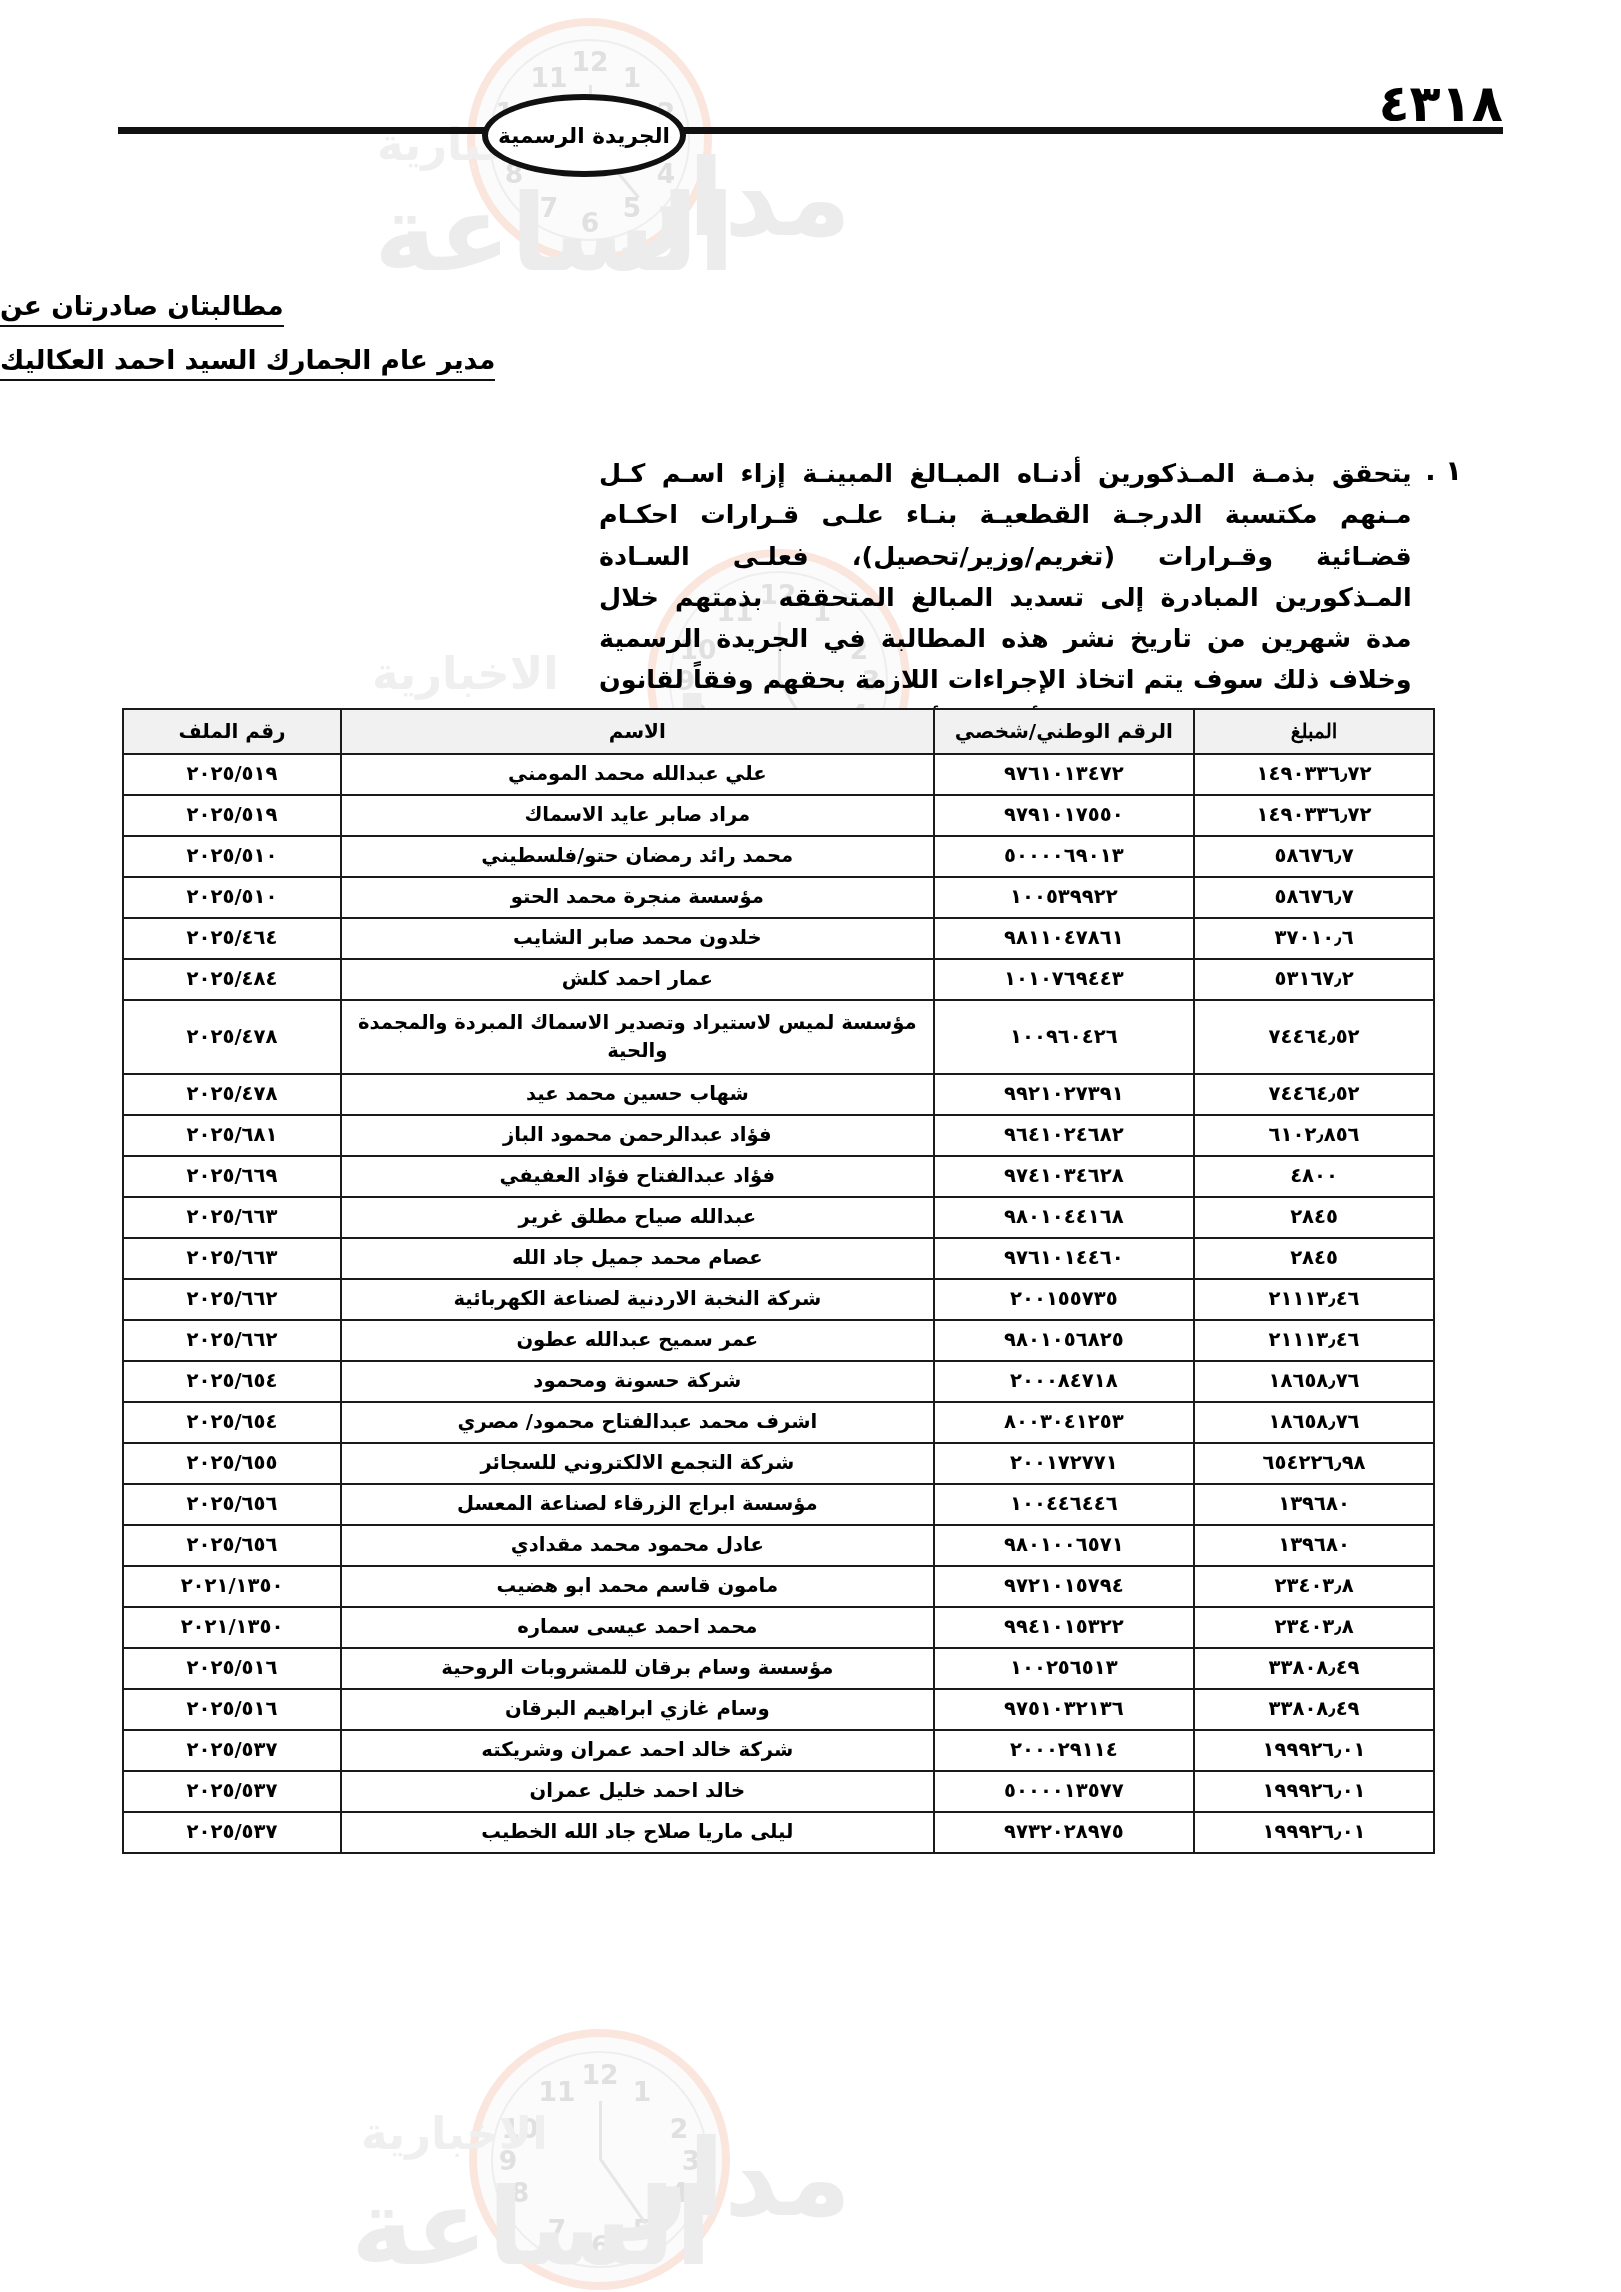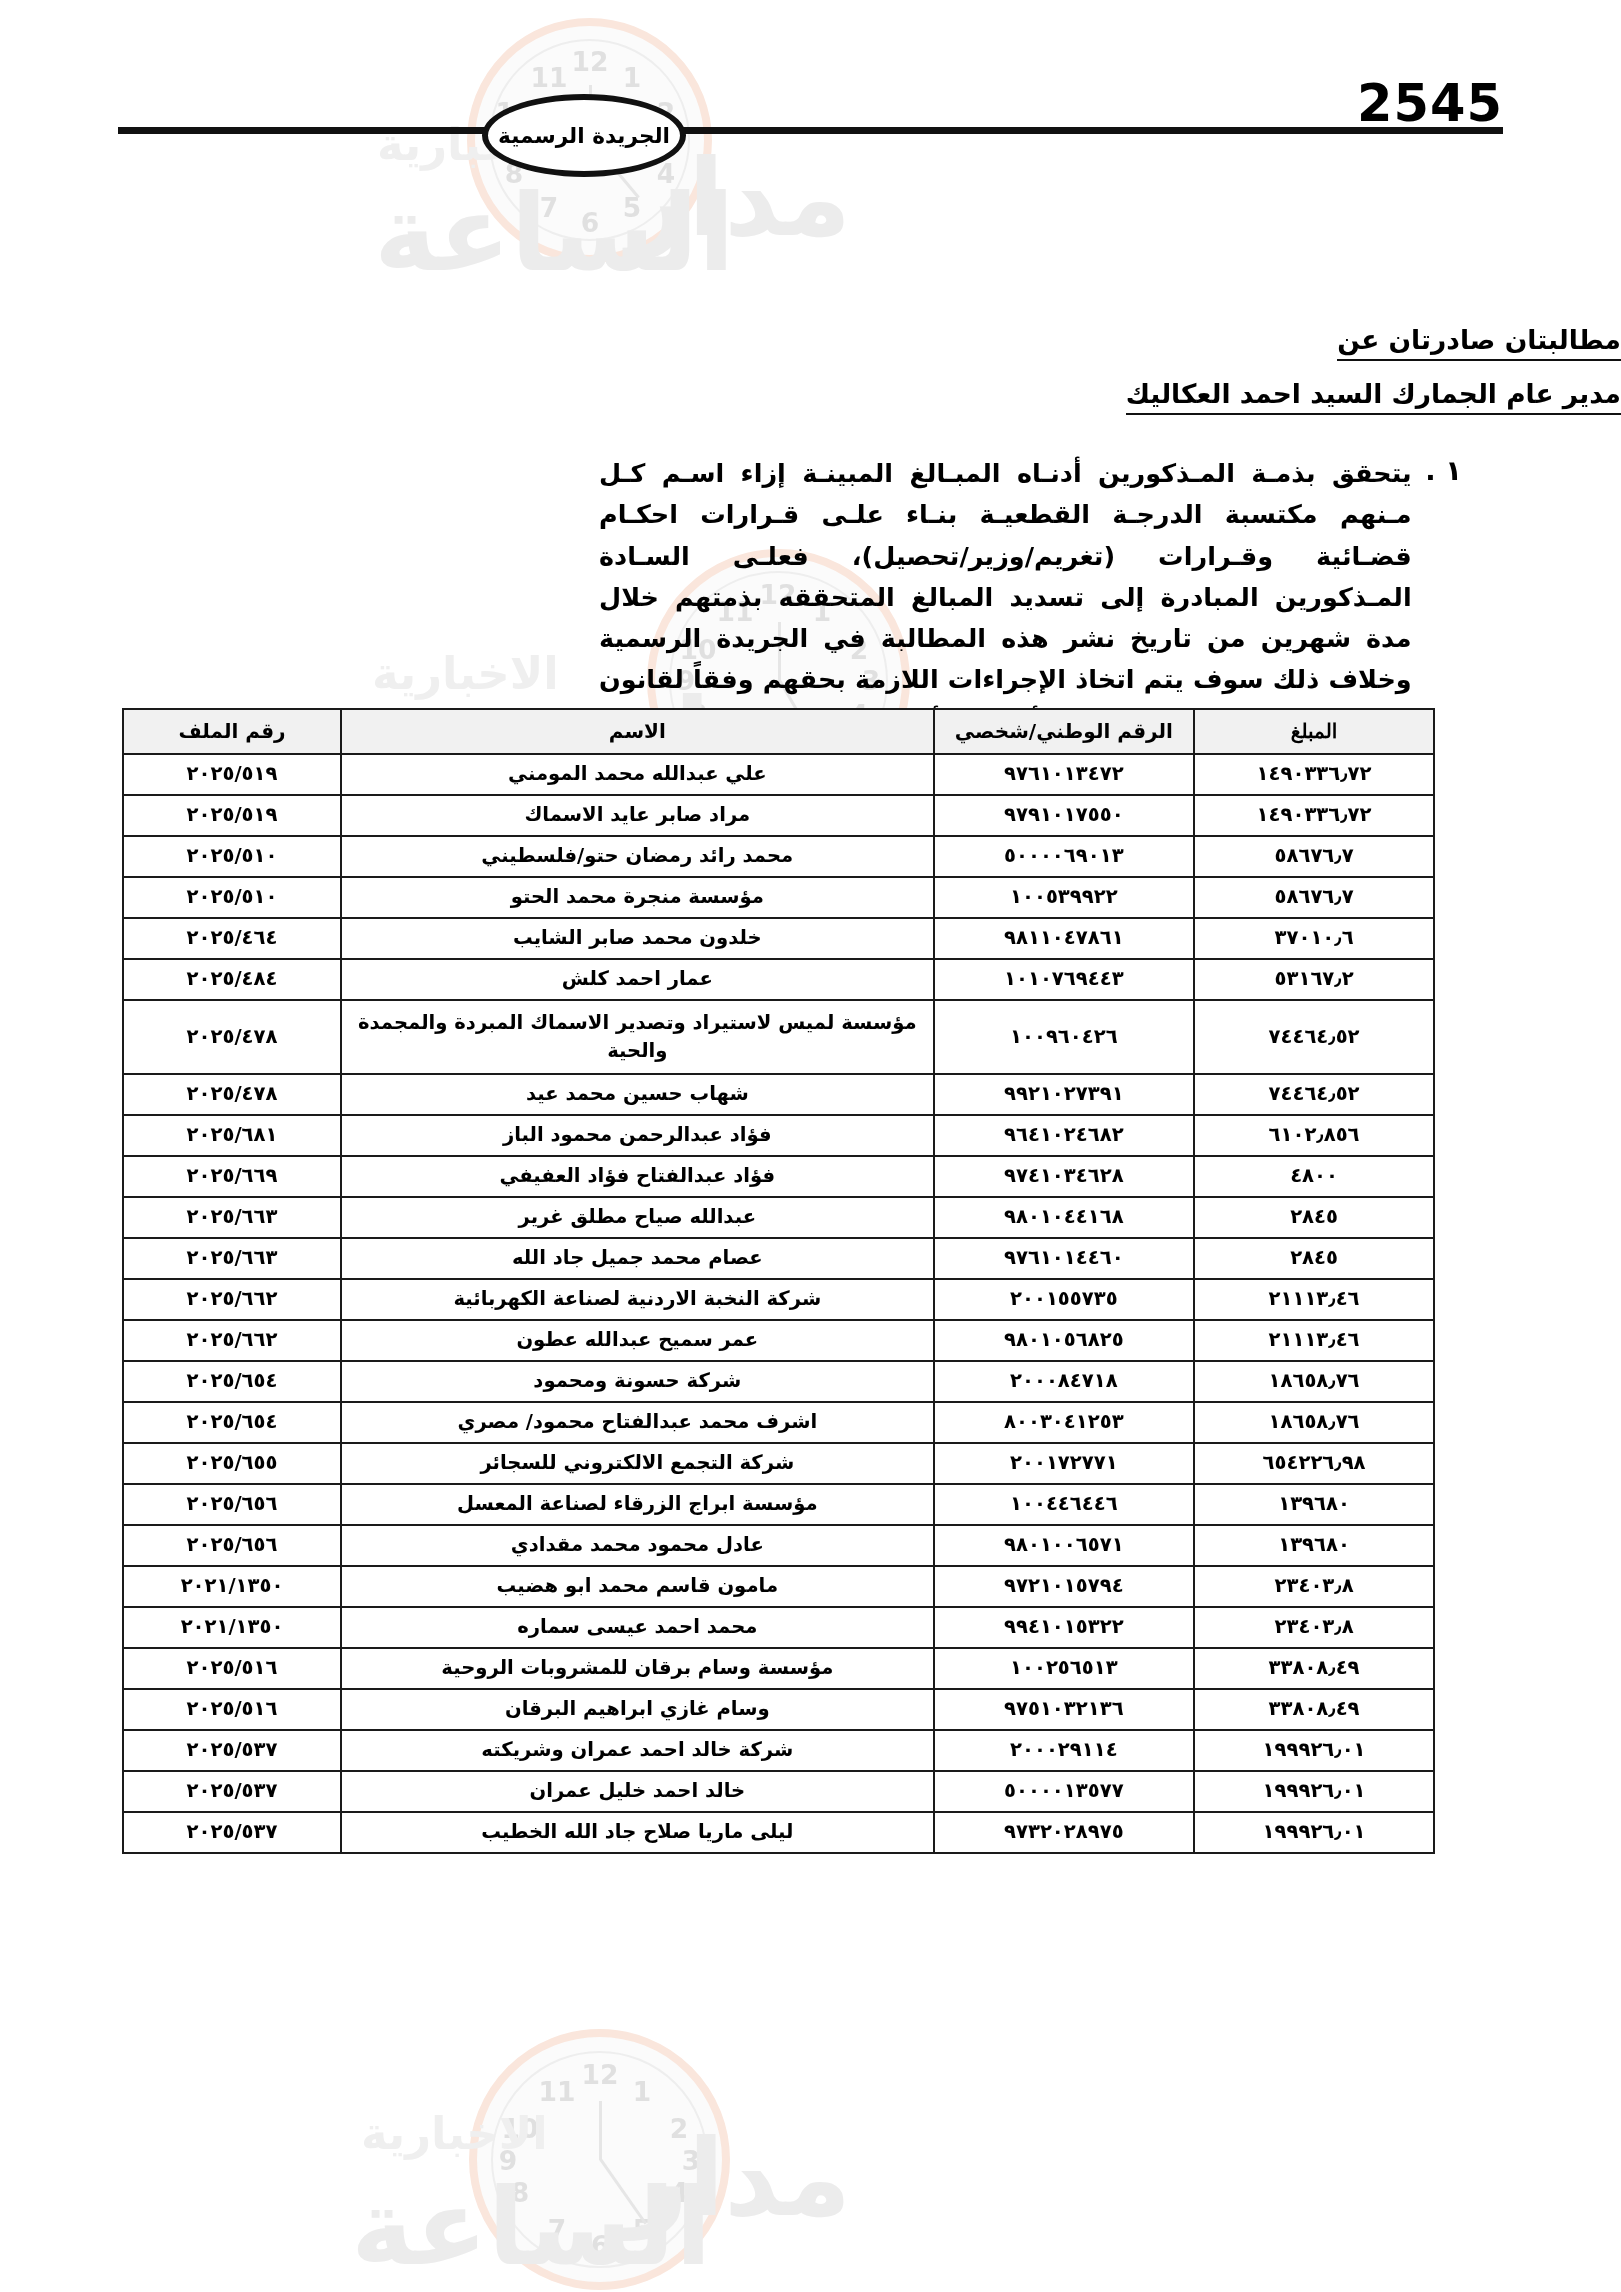--- a/index.html
+++ b/index.html
@@ -98,23 +98,22 @@
     z-index: 3;
     letter-spacing: 1px;
   }
 
   
   .title-block {
     position: absolute;
     left: 0;
     right: 0;
     top: 290px;
-    text-align: right;
+    text-align: left;
     z-index: 3;
-    margin-top: 34px;
   }
   .title-line {
     font-size: 26.5px;
     font-weight: bold;
     font-family: "DejaVu Sans", sans-serif;
     display: inline-block;
     border-bottom: 2.9px solid #111;
     padding-bottom: 3.9px;
     margin-bottom: 17.6px;
   }
@@ -291,21 +290,21 @@
   <div class="wm-text wm-big" style="left:627px; top:2117px;">مدار</div>
   <div class="wm-text wm-big" style="left:351px; top:2166px;">الساعة</div>
 </div>
 
 <div class="top-rule"></div>
 
 <div class="oval-badge">
   <span>الجريدة الرسمية</span>
 </div>
 
-<div class="page-number">2545</div>
+<div class="page-number">٤٣١٨</div>
 
 <div class="title-block">
   <div>
     <span class="title-line">مطالبتان صادرتان عن</span>
   </div>
   <div>
     <span class="title-line2">مدير عام الجمارك السيد احمد العكاليك</span>
   </div>
 </div>
 

